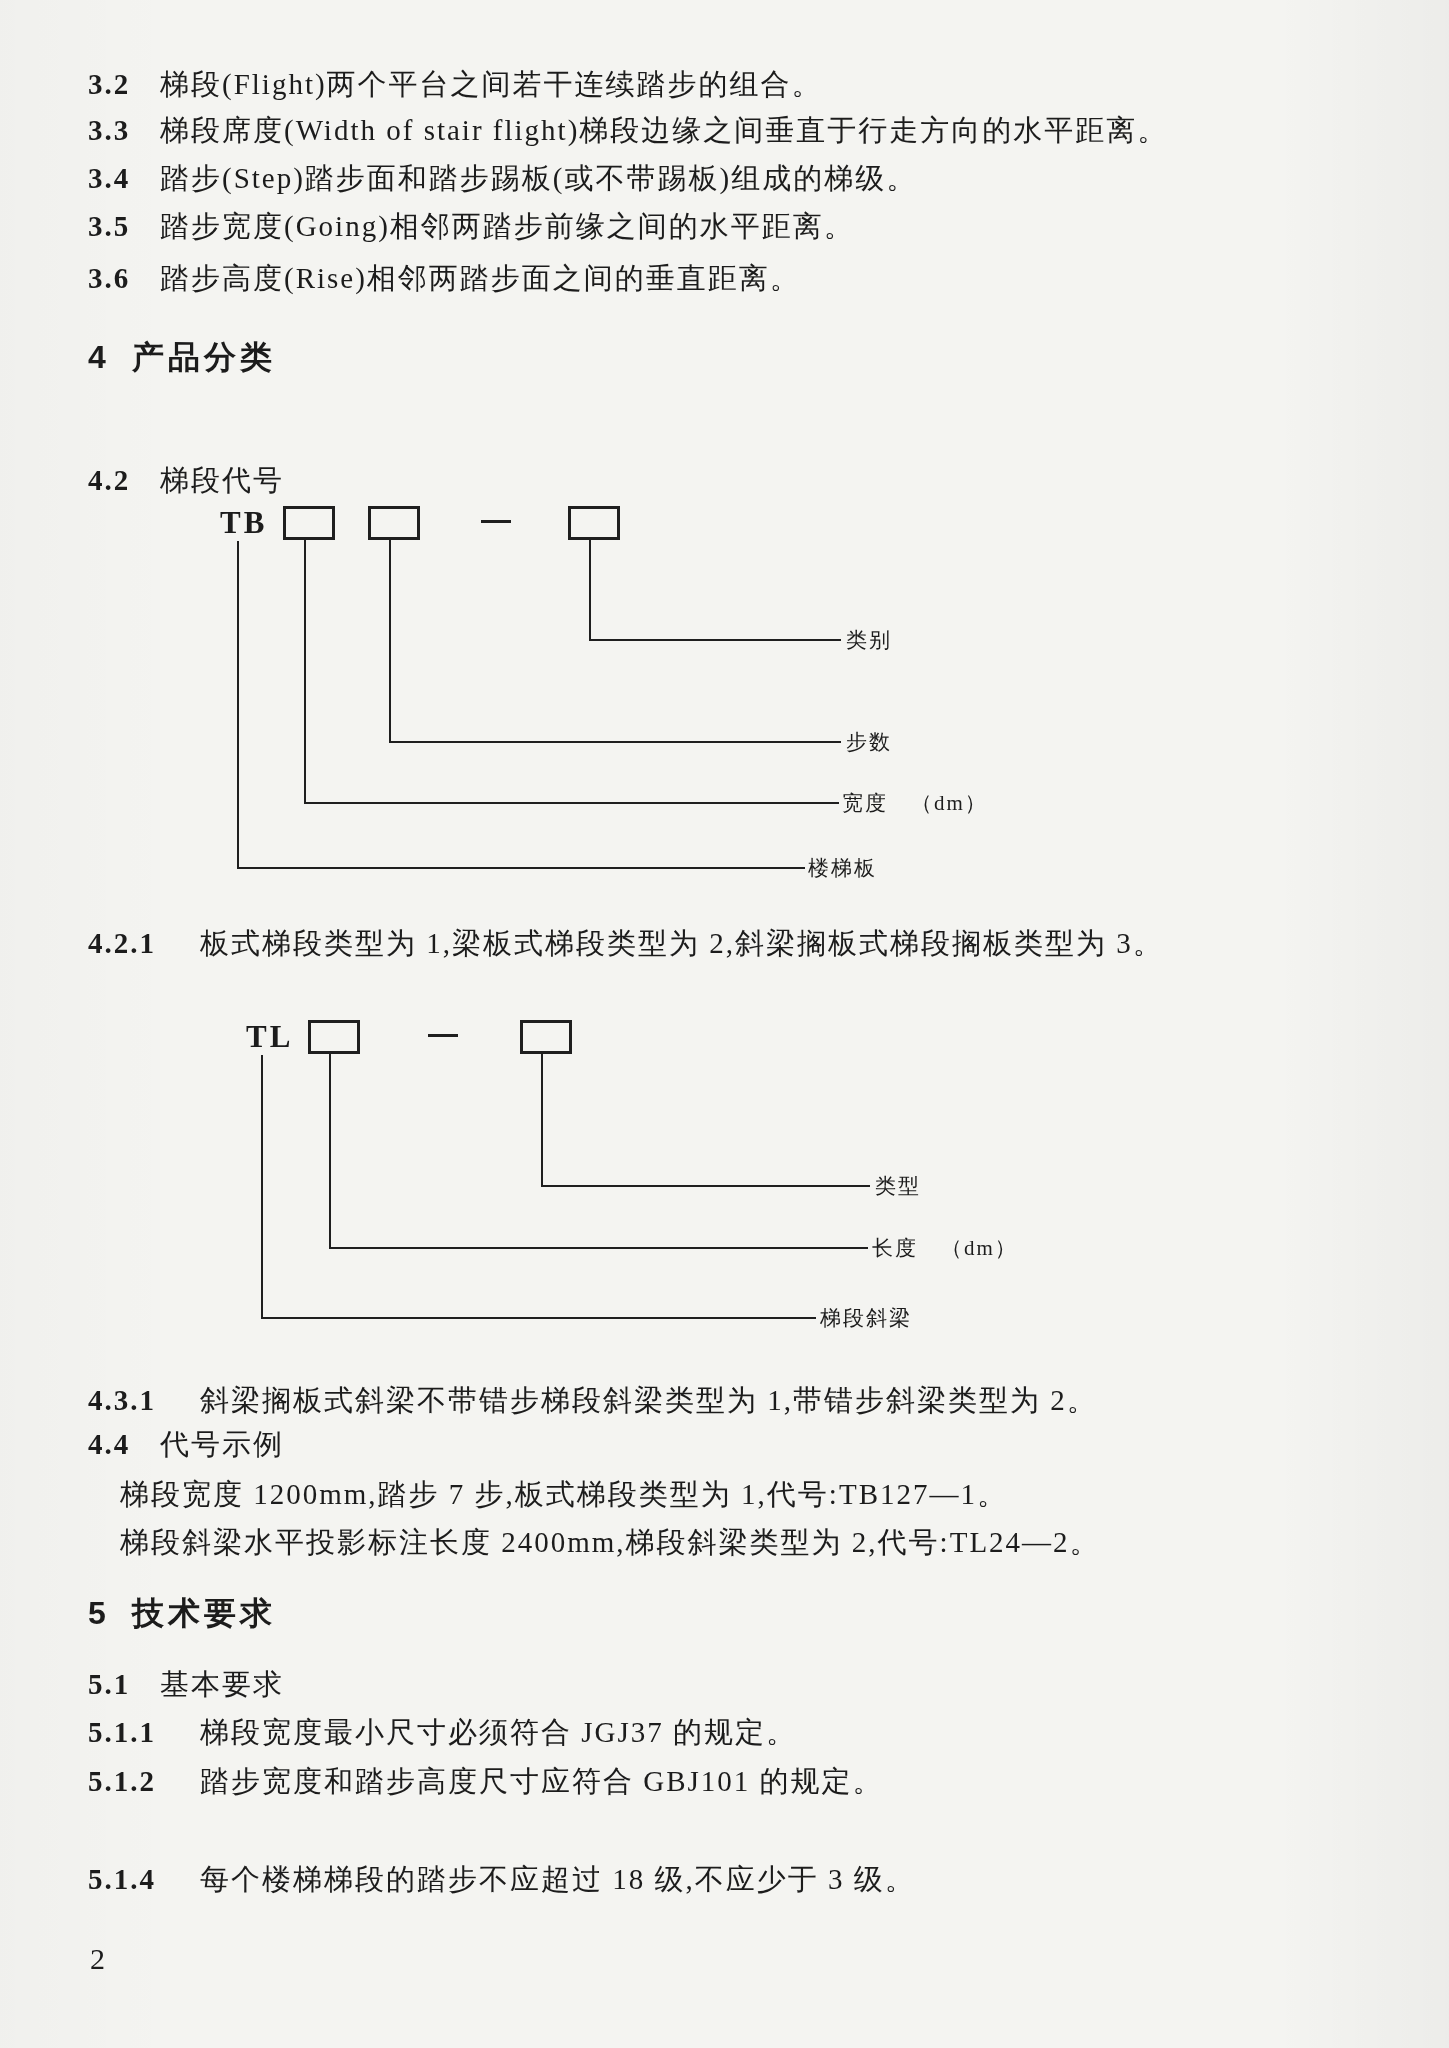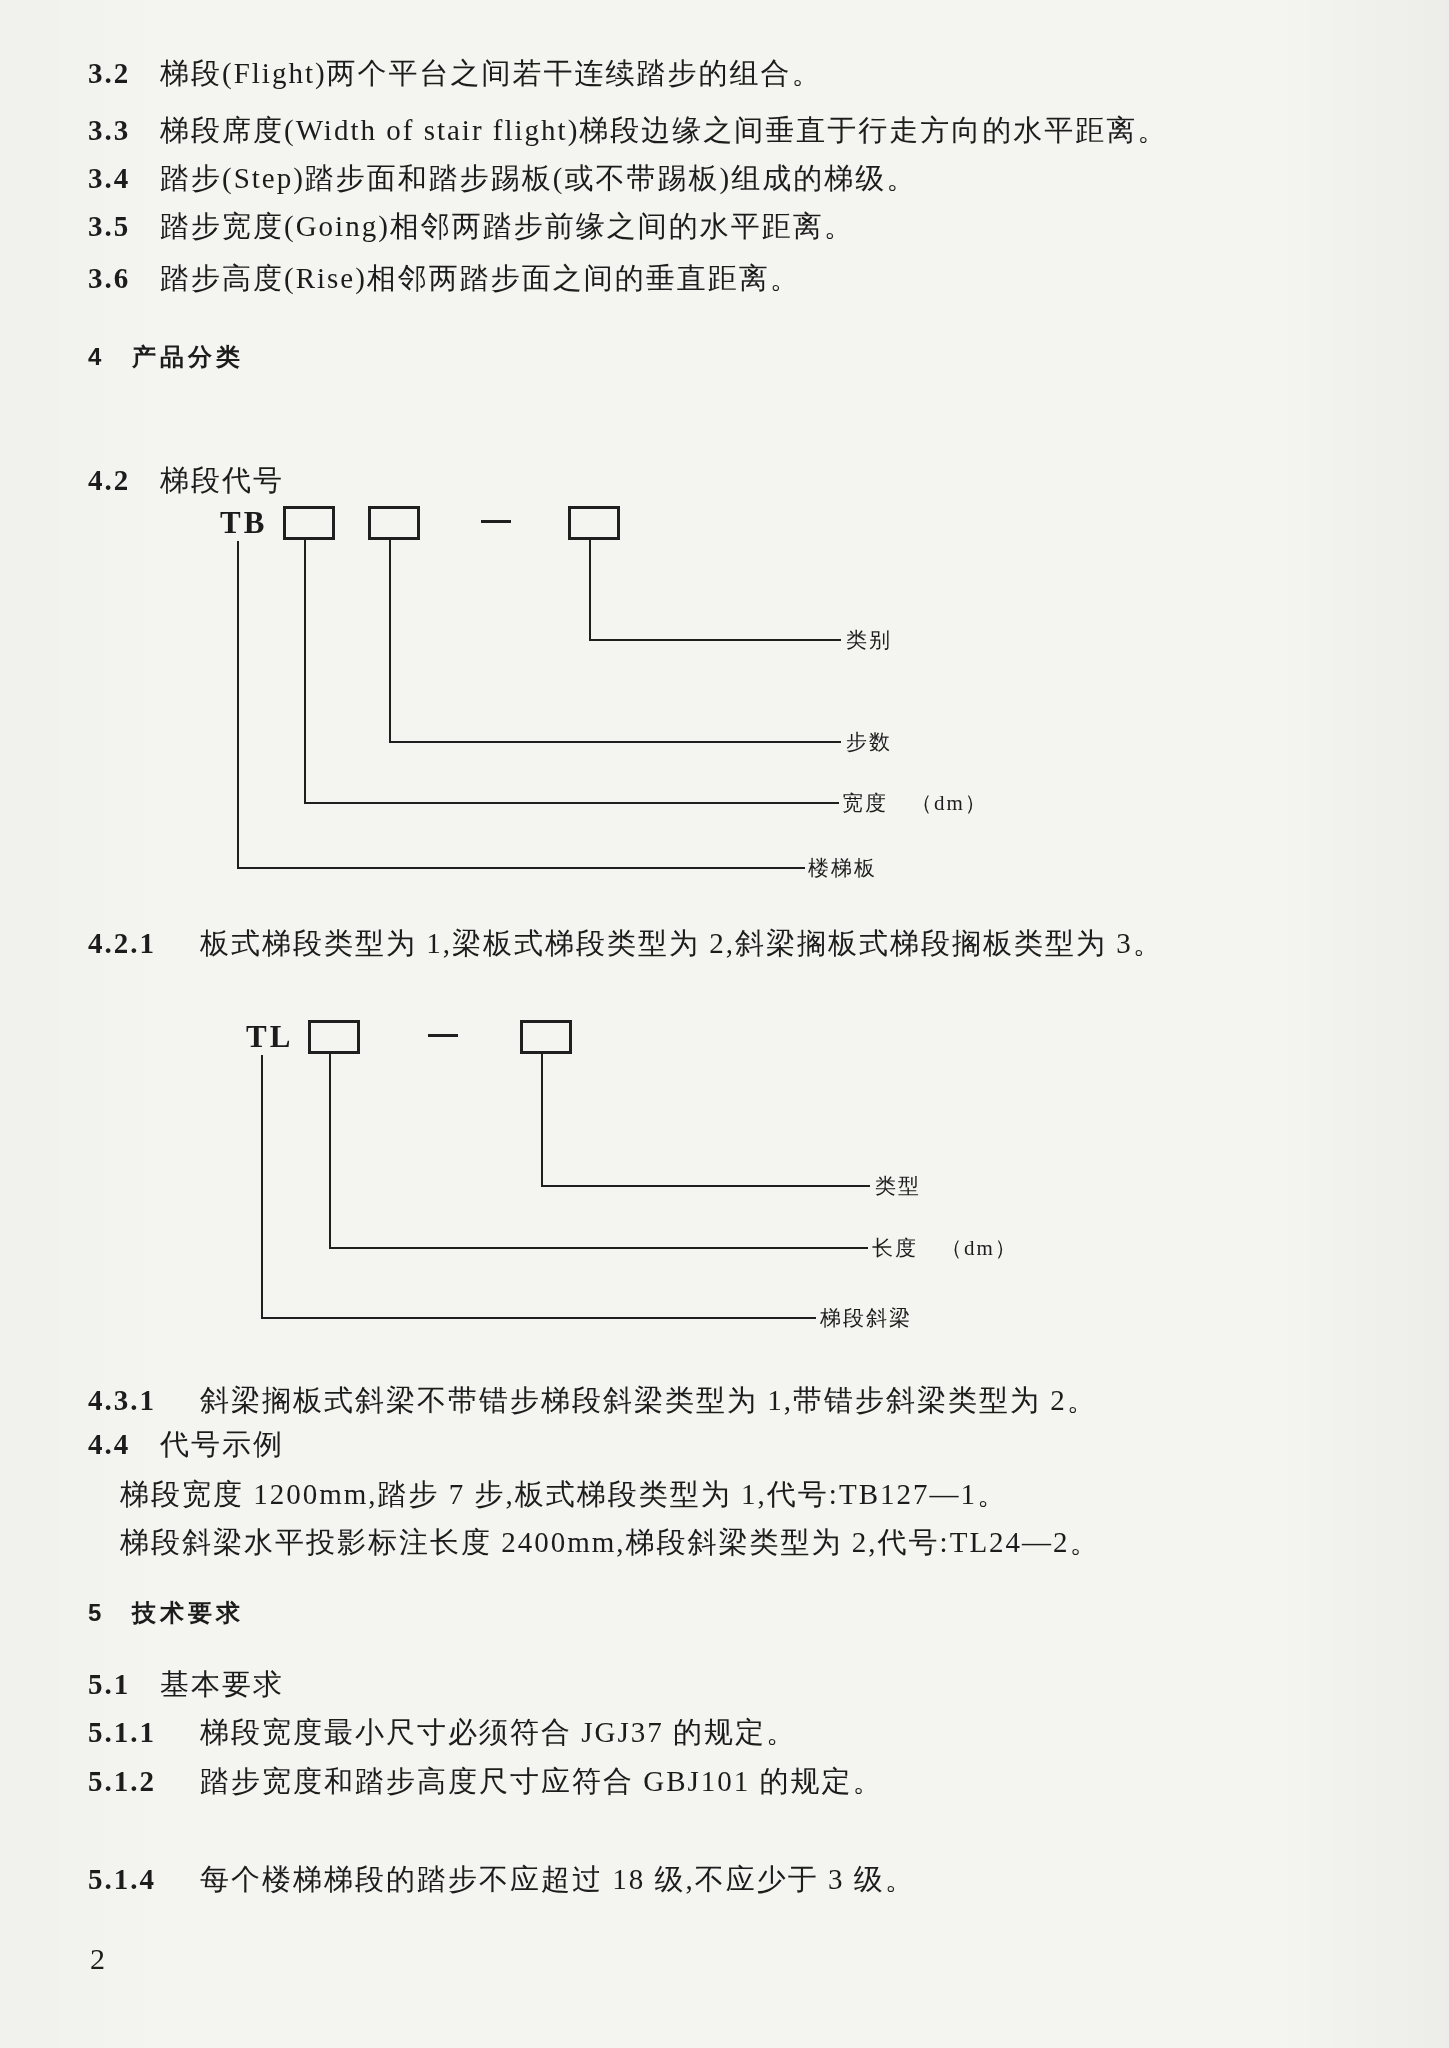--- a/index.html
+++ b/index.html
@@ -22,21 +22,21 @@
     white-space:nowrap;
     letter-spacing:1px;
   }
   .clause .num{display:inline-block;font-weight:600;letter-spacing:2px;}
   .g2 .num{min-width:72px;}   
   .g3 .num{min-width:112px;}  
   .clause .txt{letter-spacing:2px;}
   .heading{
     position:absolute;left:88px;
     font-family:"Liberation Sans","DejaVu Sans",sans-serif;
-    font-weight:bold;font-size:24px;line-height:38px;
+    font-weight:bold;font-size:32px;line-height:38px;
     white-space:nowrap;letter-spacing:2px;
   }
   .heading .num{display:inline-block;min-width:44px;letter-spacing:0;}
   .heading .txt{letter-spacing:4px;}
   .example{
     position:absolute;left:120px;
     font-size:29px;line-height:36px;white-space:nowrap;letter-spacing:2px;
   }
   .code-prefix{
     position:absolute;
@@ -53,21 +53,21 @@
     position:absolute;font-size:21px;line-height:32px;
     white-space:nowrap;letter-spacing:2px;
   }
   .pagenum{position:absolute;font-size:30px;}
 </style>
 </head>
 <body>
 
 <div class="page">
 
-  <div class="clause g2" style="top:55px">
+  <div class="clause g2" style="top:66px">
     <span class="num">3.2</span><span class="txt">梯段(Flight)两个平台之间若干连续踏步的组合。</span>
   </div>
   <div class="clause g2" style="top:112px">
     <span class="num">3.3</span><span class="txt">梯段席度(Width of stair flight)梯段边缘之间垂直于行走方向的水平距离。</span>
   </div>
   <div class="clause g2" style="top:160px">
     <span class="num">3.4</span><span class="txt">踏步(Step)踏步面和踏步踢板(或不带踢板)组成的梯级。</span>
   </div>
   <div class="clause g2" style="top:208px">
     <span class="num">3.5</span><span class="txt">踏步宽度(Going)相邻两踏步前缘之间的水平距离。</span>

